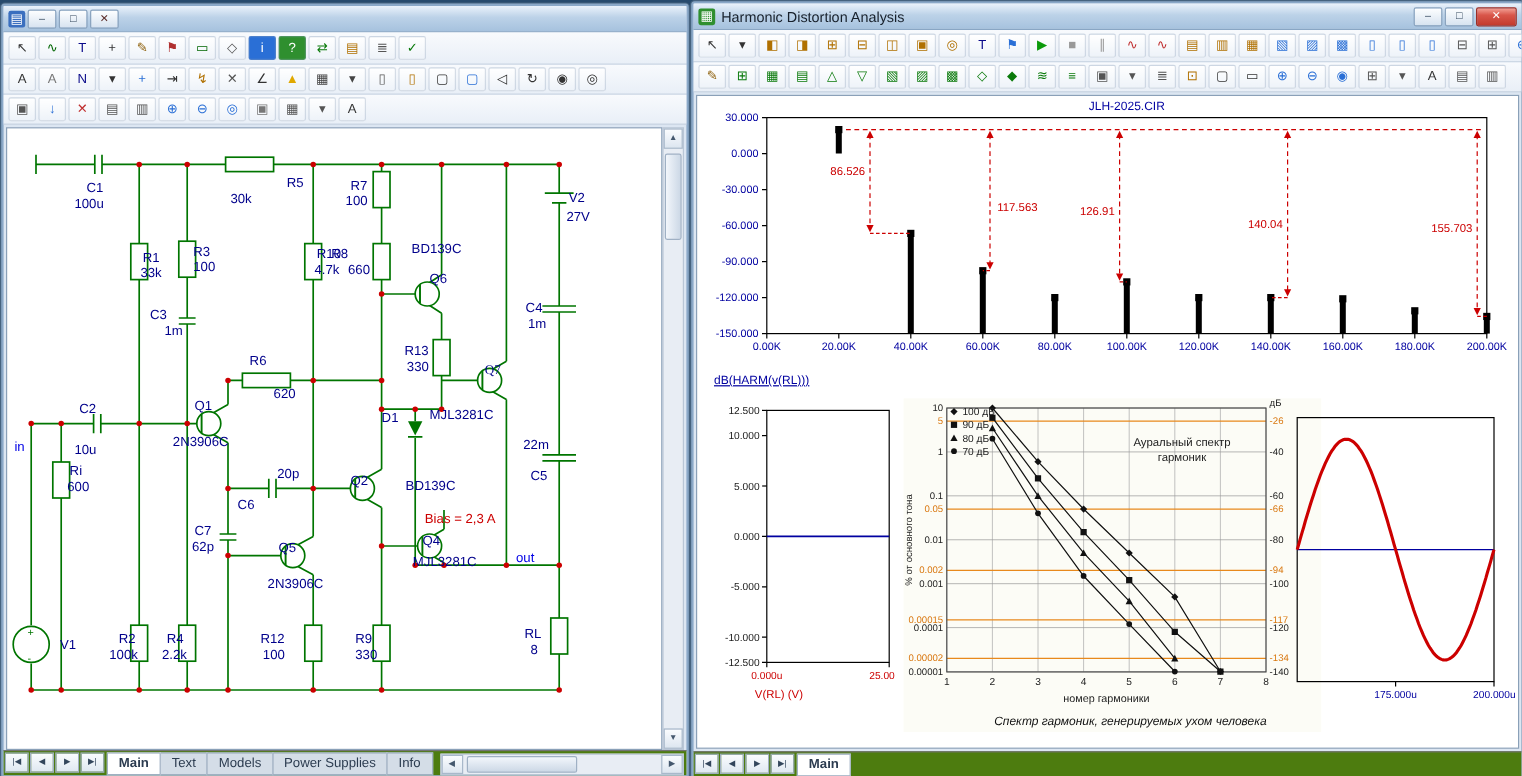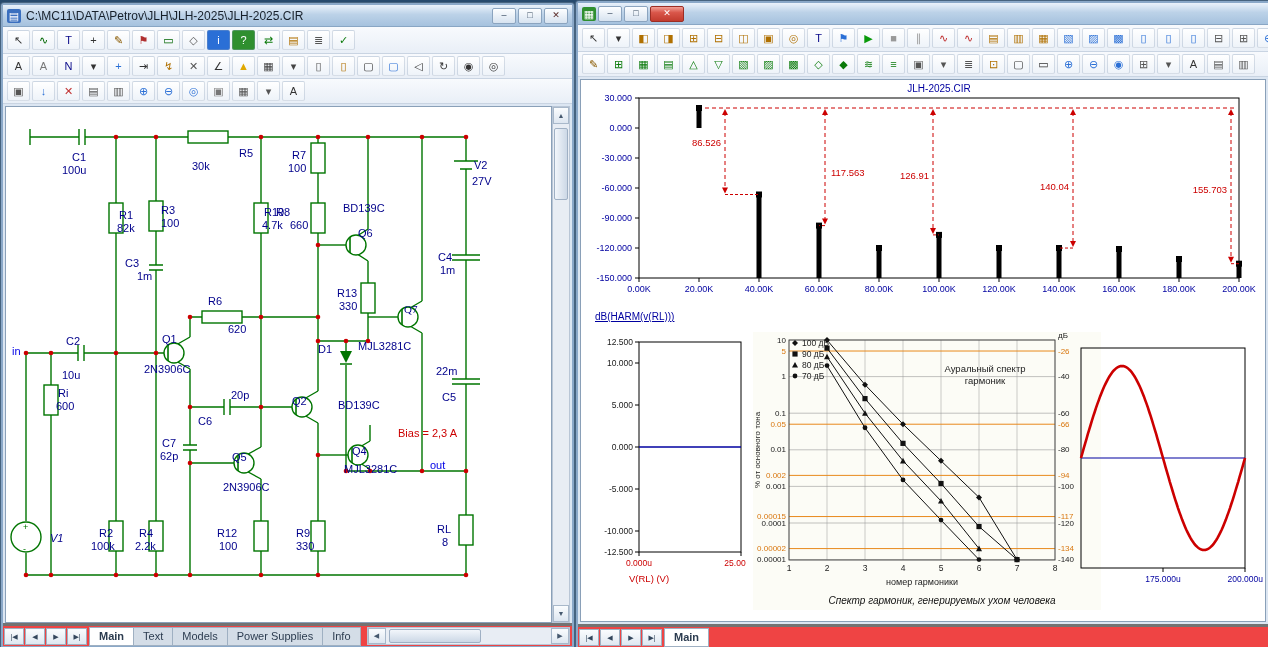--- a/index.html
+++ b/index.html
@@ -22,21 +22,21 @@
   .contentrow{flex:1;display:flex;min-height:0;}
   .schematic-canvas{flex:1;position:relative;background:#fff;border:1px solid #8aa0b8;margin:2px 0 0 2px;overflow:hidden;}
   .labels-layer{position:absolute;left:0;top:0;width:100%;height:100%;}
   .slabel{position:absolute;font-size:11px;color:#00008B;white-space:nowrap;}
   .slabel.red{color:#CC0000;}
   .slabel.blue{color:#0000E6;}
   .vscroll{width:16px;display:flex;flex-direction:column;margin:2px 2px 0 0;background:#e8edf4;border:1px solid #b9c6d6;}
   .sbtn{height:15px;font-size:7px;line-height:15px;text-align:center;background:linear-gradient(#fafcfe,#dde6f0);border:1px solid #a8b8ca;color:#45586e;}
   .vtrack{flex:1;position:relative;}
   .vthumb{position:absolute;left:1px;right:1px;top:4px;height:70px;background:linear-gradient(90deg,#f2f6fb,#ccd8e6);border:1px solid #9fb0c4;border-radius:2px;}
-  .bottombar{height:20px;display:flex;align-items:center;background:#ef4444;border-top:3px solid #737373;font-size:11px;flex:0 0 auto;}
+  .bottombar{height:20px;display:flex;align-items:flex-start;background:#4d7c0f;border-top:1px solid #737373;font-size:11px;flex:0 0 auto;}
   .navbtn{width:18px;border:1px solid #9fb0c2;background:linear-gradient(#fafcfe,#dfe8f1);font-size:7px;line-height:15px;text-align:center;margin:1px 0 1px 1px;color:#33465c;white-space:nowrap;}
   .tabs{display:flex;margin-left:3px;}
   .tab{padding:0 9px;line-height:17px;border:1px solid #9fb0c2;background:#d4dde7;margin:1px 0 0 -1px;color:#2c3c50;}
   .tab.selected{background:#fff;font-weight:bold;position:relative;z-index:2;}
   .hscroll{flex:1;display:flex;margin:2px 2px 2px 6px;border:1px solid #b9c6d6;background:#e8edf4;}
   .hbtn{width:16px;font-size:7px;line-height:14px;text-align:center;background:linear-gradient(#fafcfe,#dde6f0);border:1px solid #a8b8ca;color:#45586e;}
   .htrack{flex:1;position:relative;}
   .hthumb{position:absolute;top:1px;bottom:1px;left:3px;width:90px;background:linear-gradient(#f2f6fb,#ccd8e6);border:1px solid #9fb0c4;border-radius:2px;}
   .plots{position:relative;background:#fff;border:1px solid #8aa0b8;margin:2px;flex:1;overflow:hidden;}
   .plots svg{position:absolute;overflow:visible;}
@@ -45,21 +45,20 @@
   #aural-svg{left:172px;top:252px;}
   #sine-svg{left:498px;top:260px;}
   svg text{font-family:"Liberation Sans",sans-serif;}
 </style>
 </head>
 <body>
 
 <div class="window" id="left-window">
   <div class="titlebar">
     <span class="app-icon">▤</span>
-    <span class="win-title">C:\MC11\DATA\Petrov\JLH\JLH-2025\JLH-2025.CIR</span>
     <span class="winbtns">
 
     <span class="winbtn">–</span>
         <span class="winbtn">□</span>
         <span class="winbtn closebtn">✕</span>
       </span>
   </div>
   <div class="toolbar tb1">
 
   <span class="tbi" style="color: rgb(51, 51, 51);">↖</span>
@@ -228,21 +227,21 @@
 
       <span class="slabel" style="left: 66px; top: 44px;">C1</span>
           <span class="slabel" style="left: 56px; top: 57px;">100u</span>
           <span class="slabel" style="left: 188px; top: 40px; padding-left: 45px;">R5</span>
           <span class="slabel" style="left: 186px; top: 53px;">30k</span>
           <span class="slabel" style="left: 286px; top: 42px;">R7</span>
           <span class="slabel" style="left: 282px; top: 55px;">100</span>
           <span class="slabel" style="left: 468px; top: 52px;">V2</span>
           <span class="slabel" style="left: 466px; top: 68px;">27V</span>
           <span class="slabel" style="left: 113px; top: 102px;">R1</span>
-          <span class="slabel" style="left: 111px; top: 115px;">82k</span>
+          <span class="slabel" style="left: 111px; top: 115px;">33k</span>
           <span class="slabel" style="left: 155px; top: 97px;">R3</span>
           <span class="slabel" style="left: 155px; top: 110px;">100</span>
           <span class="slabel" style="left: 258px; top: 99px;">R10</span>
           <span class="slabel" style="left: 256px; top: 112px;">4.7k</span>
           <span class="slabel" style="left: 270px; top: 99px;">R8</span>
           <span class="slabel" style="left: 284px; top: 112px;">660</span>
           <span class="slabel" style="left: 337px; top: 95px;">BD139C</span>
           <span class="slabel" style="left: 352px; top: 120px;">Q6</span>
           <span class="slabel" style="left: 432px; top: 144px;">C4</span>
           <span class="slabel" style="left: 434px; top: 157px;">1m</span>
@@ -252,38 +251,38 @@
           <span class="slabel" style="left: 333px; top: 193px;">330</span>
           <span class="slabel" style="left: 398px; top: 196px; font-family: Liberation Serif, serif;">Q7</span>
           <span class="slabel" style="left: 202px; top: 188px;">R6</span>
           <span class="slabel" style="left: 222px; top: 216px;">620</span>
           <span class="slabel" style="left: 156px; top: 226px;">Q1</span>
           <span class="slabel" style="left: 138px; top: 256px;">2N3906C</span>
           <span class="slabel" style="left: 312px; top: 236px;">D1</span>
           <span class="slabel" style="left: 352px; top: 233px;">MJL3281C</span>
           <span class="slabel" style="left: 60px; top: 228px;">C2</span>
           <span class="slabel" style="left: 56px; top: 262px;">10u</span>
-          <span class="slabel blue" style="left: 6px; top: 238px; text-align: right;">in</span>
+          <span class="slabel blue" style="left: 6px; top: 260px; text-align: right;">in</span>
           <span class="slabel" style="left: 52px; top: 280px;">Ri</span>
           <span class="slabel" style="left: 50px; top: 293px;">600</span>
           <span class="slabel" style="left: 190px; top: 282px; margin-left: 35px;">20p</span>
           <span class="slabel" style="left: 192px; top: 308px;">C6</span>
           <span class="slabel" style="left: 286px; top: 288px;">Q2</span>
           <span class="slabel" style="left: 332px; top: 292px;">BD139C</span>
           <span class="slabel" style="left: 430px; top: 258px;">22m</span>
           <span class="slabel" style="left: 436px; top: 284px;">C5</span>
-          <span class="slabel red" style="left: 348px; top: 320px; margin-left: 44px;">Bias = 2,3 A</span>
+          <span class="slabel red" style="left: 348px; top: 320px;">Bias = 2,3 A</span>
           <span class="slabel" style="left: 156px; top: 330px;">C7</span>
           <span class="slabel" style="left: 154px; top: 343px;">62p</span>
           <span class="slabel" style="left: 226px; top: 344px;">Q5</span>
           <span class="slabel" style="left: 346px; top: 338px;">Q4</span>
           <span class="slabel" style="left: 217px; top: 374px;">2N3906C</span>
           <span class="slabel" style="left: 338px; top: 356px;">MJL3281C</span>
           <span class="slabel blue" style="left: 424px; top: 352px;">out</span>
-          <span class="slabel" style="left: 44px; top: 425px; font-style: italic;">V1</span>
+          <span class="slabel" style="left: 44px; top: 425px;">V1</span>
           <span class="slabel" style="left: 93px; top: 420px;">R2</span>
           <span class="slabel" style="left: 85px; top: 433px;">100k</span>
           <span class="slabel" style="left: 133px; top: 420px;">R4</span>
           <span class="slabel" style="left: 129px; top: 433px;">2.2k</span>
           <span class="slabel" style="left: 211px; top: 420px;">R12</span>
           <span class="slabel" style="left: 213px; top: 433px;">100</span>
           <span class="slabel" style="left: 290px; top: 420px;">R9</span>
           <span class="slabel" style="left: 290px; top: 433px;">330</span>
           <span class="slabel" style="left: 431px; top: 416px;">RL</span>
           <span class="slabel" style="left: 436px; top: 429px;">8</span>
@@ -319,20 +318,21 @@
           <span class="hthumb"></span>
         </span>
       <span class="hbtn">▶</span>
     </span>
   </div>
 </div>
 
 <div class="window" id="right-window">
   <div class="titlebar">
     <span class="app-icon">▦</span>
+    <span class="win-title">Harmonic Distortion Analysis</span>
     <span class="winbtns">
 
     <span class="winbtn">–</span>
         <span class="winbtn">□</span>
         <span class="winbtn closebtn active">✕</span>
       </span>
   </div>
   <div class="toolbar tb1">
 
   <span class="tbi" style="color: rgb(51, 51, 51);">↖</span>

